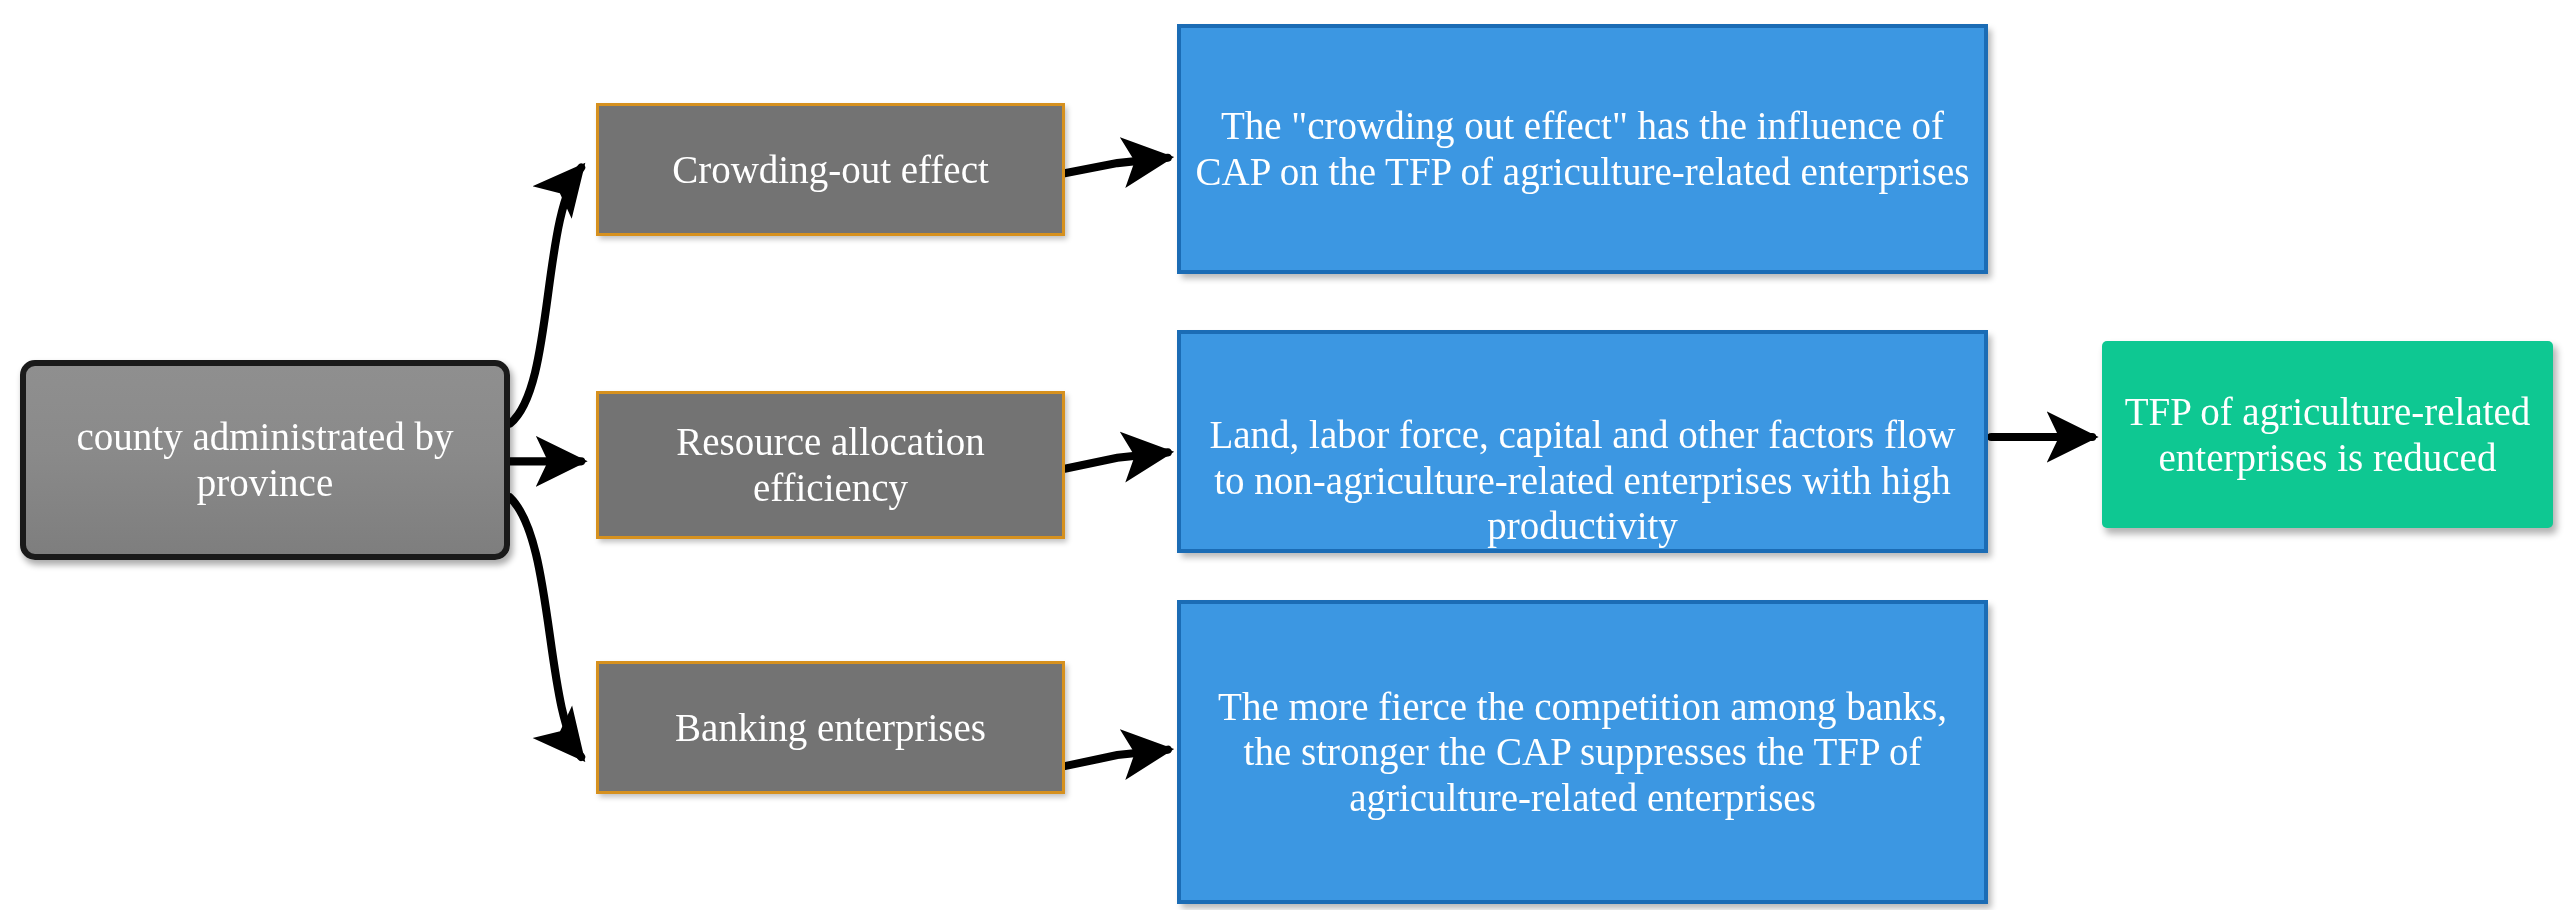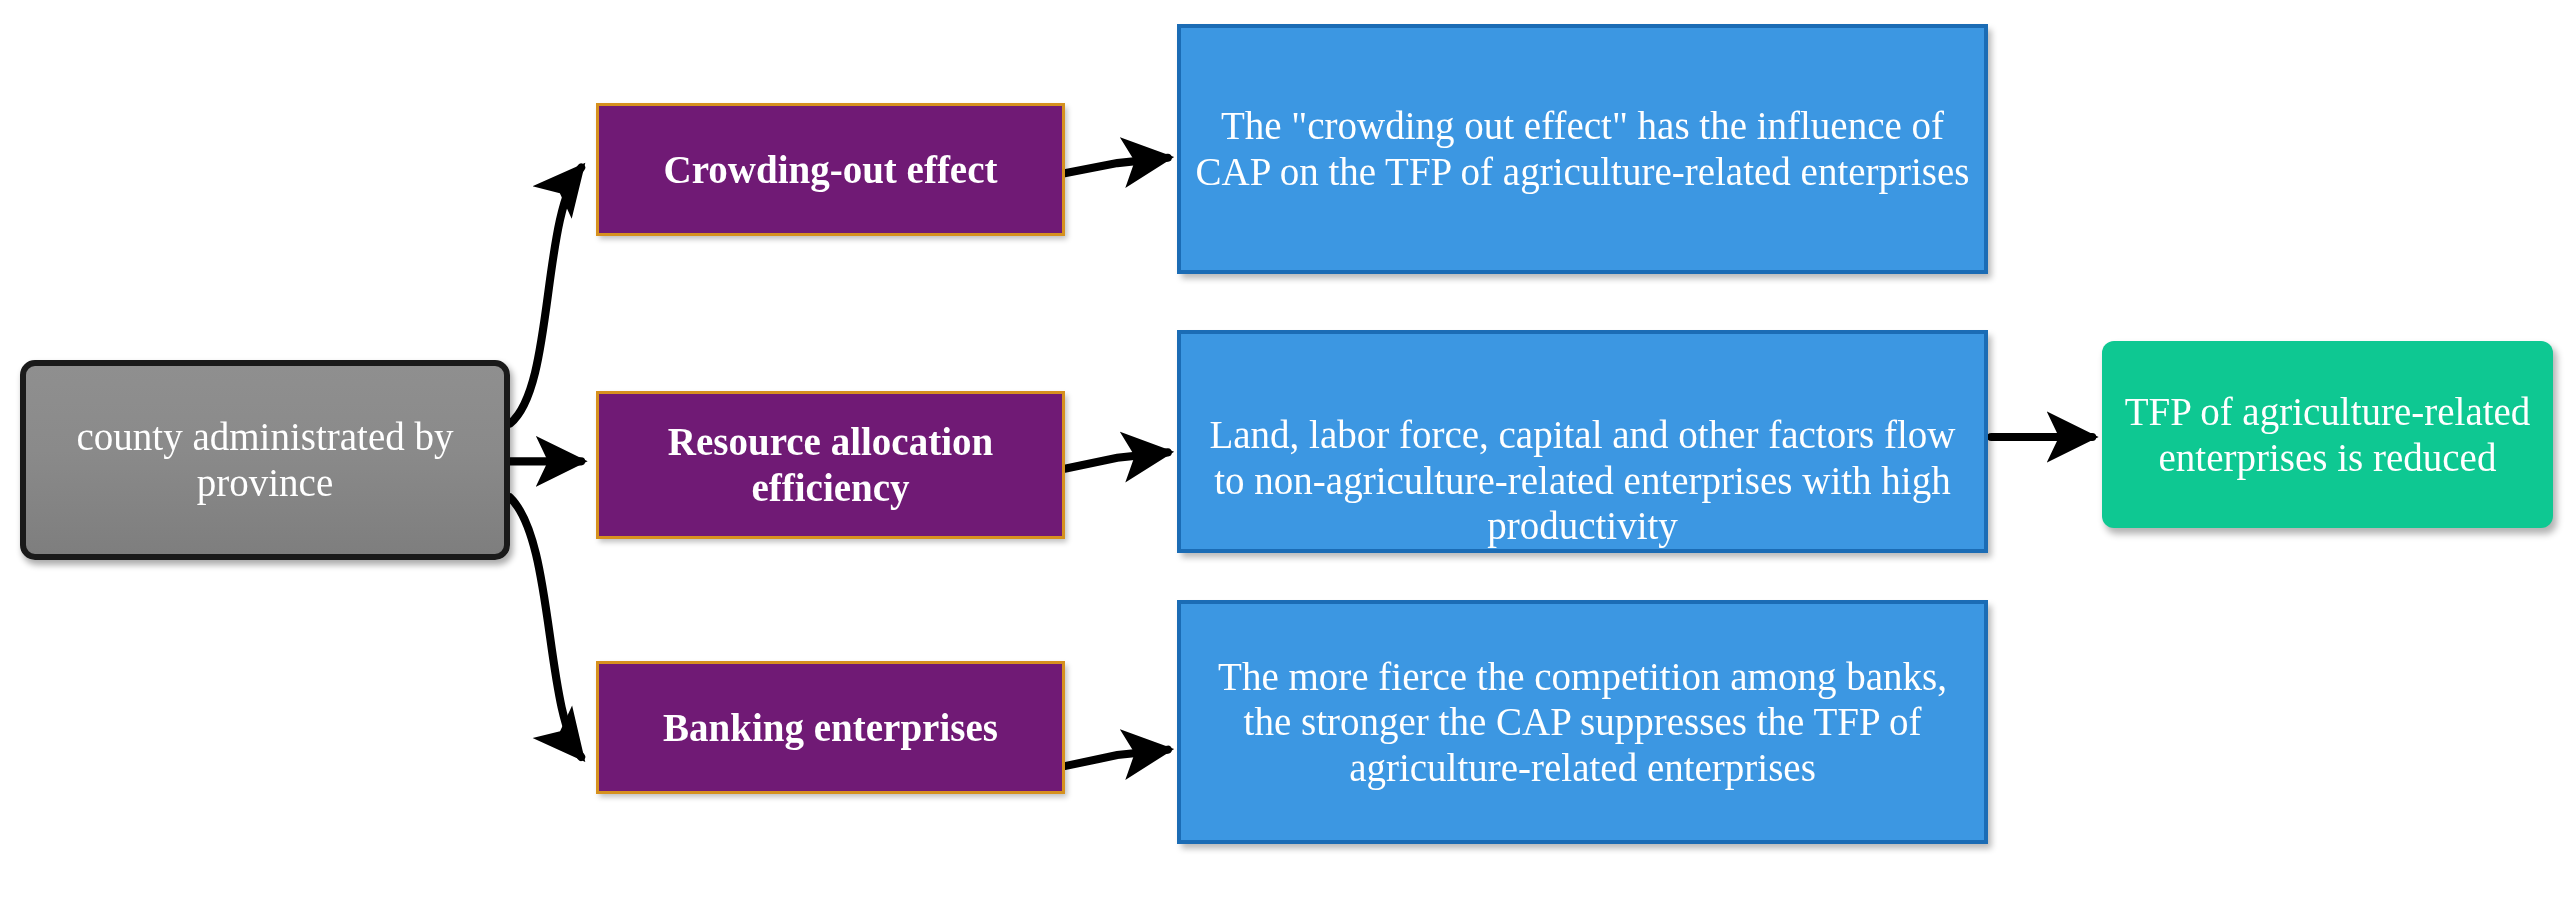--- a/index.html
+++ b/index.html
@@ -46,40 +46,39 @@
   .node-root {
     background: linear-gradient(180deg, #8f8f8f 0%, #8a8a8a 45%, #7e7e7e 100%);
     border: 6.3px solid #1a1a1a;
     border-radius: 15px;
     font-size: 39px;
     box-shadow: 2.7px 4.5px 6.3px rgba(0,0,0,0.33);
   }
 
   
   .node-mech {
-    background: #701a75;
+    background: #737373;
     border: 3.6px solid #d6911f;
     font-size: 39px;
     box-shadow: 2.7px 3.6px 5.4px rgba(0,0,0,0.25);
-    font-weight: bold;
   }
 
   
   .node-desc {
     background: #3c97e2;
     border: 4.5px solid #1b6cb5;
     font-size: 39px;
     box-shadow: 3.6px 4.5px 6.3px rgba(0,0,0,0.28);
   }
 
   
   .node-outcome {
     background: #0ec892;
     border: none;
-    border-radius: 12px;
+    border-radius: 5px;
     font-size: 39px;
     box-shadow: 3.6px 5.4px 7.2px rgba(0,0,0,0.30);
   }
 </style>
 </head>
 <body>
 
 <div id="canvas">
 
   <svg id="edges" viewBox="0 0 2859 1011" xmlns="http://www.w3.org/2000/svg">
@@ -121,21 +120,21 @@
   </div>
 
   <div class="node node-desc" style="left:1177px; top:24px; width:811px; height:250px;">
     <span class="txt">The "crowding out effect" has the influence of CAP on the TFP of agriculture-related enterprises</span>
   </div>
 
   <div class="node node-desc" style="left:1177px; top:330px; width:811px; height:223px;align-items:flex-end;">
     <span class="txt">Land, labor force, capital and other factors flow to non-agriculture-related enterprises with high productivity</span>
   </div>
 
-  <div class="node node-desc" style="left:1177px; top:600px; width:811px; height:244px;">
+  <div class="node node-desc" style="left:1177px; top:600px; width:811px; height:304px;">
     <span class="txt">The more fierce the competition among banks, the stronger the CAP suppresses the TFP of agriculture-related enterprises</span>
   </div>
 
   <div class="node node-outcome" style="left:2102px; top:341px; width:451px; height:187px;">
     <span class="txt">TFP of agriculture-related enterprises is reduced</span>
   </div>
 
 </div>
 
 

